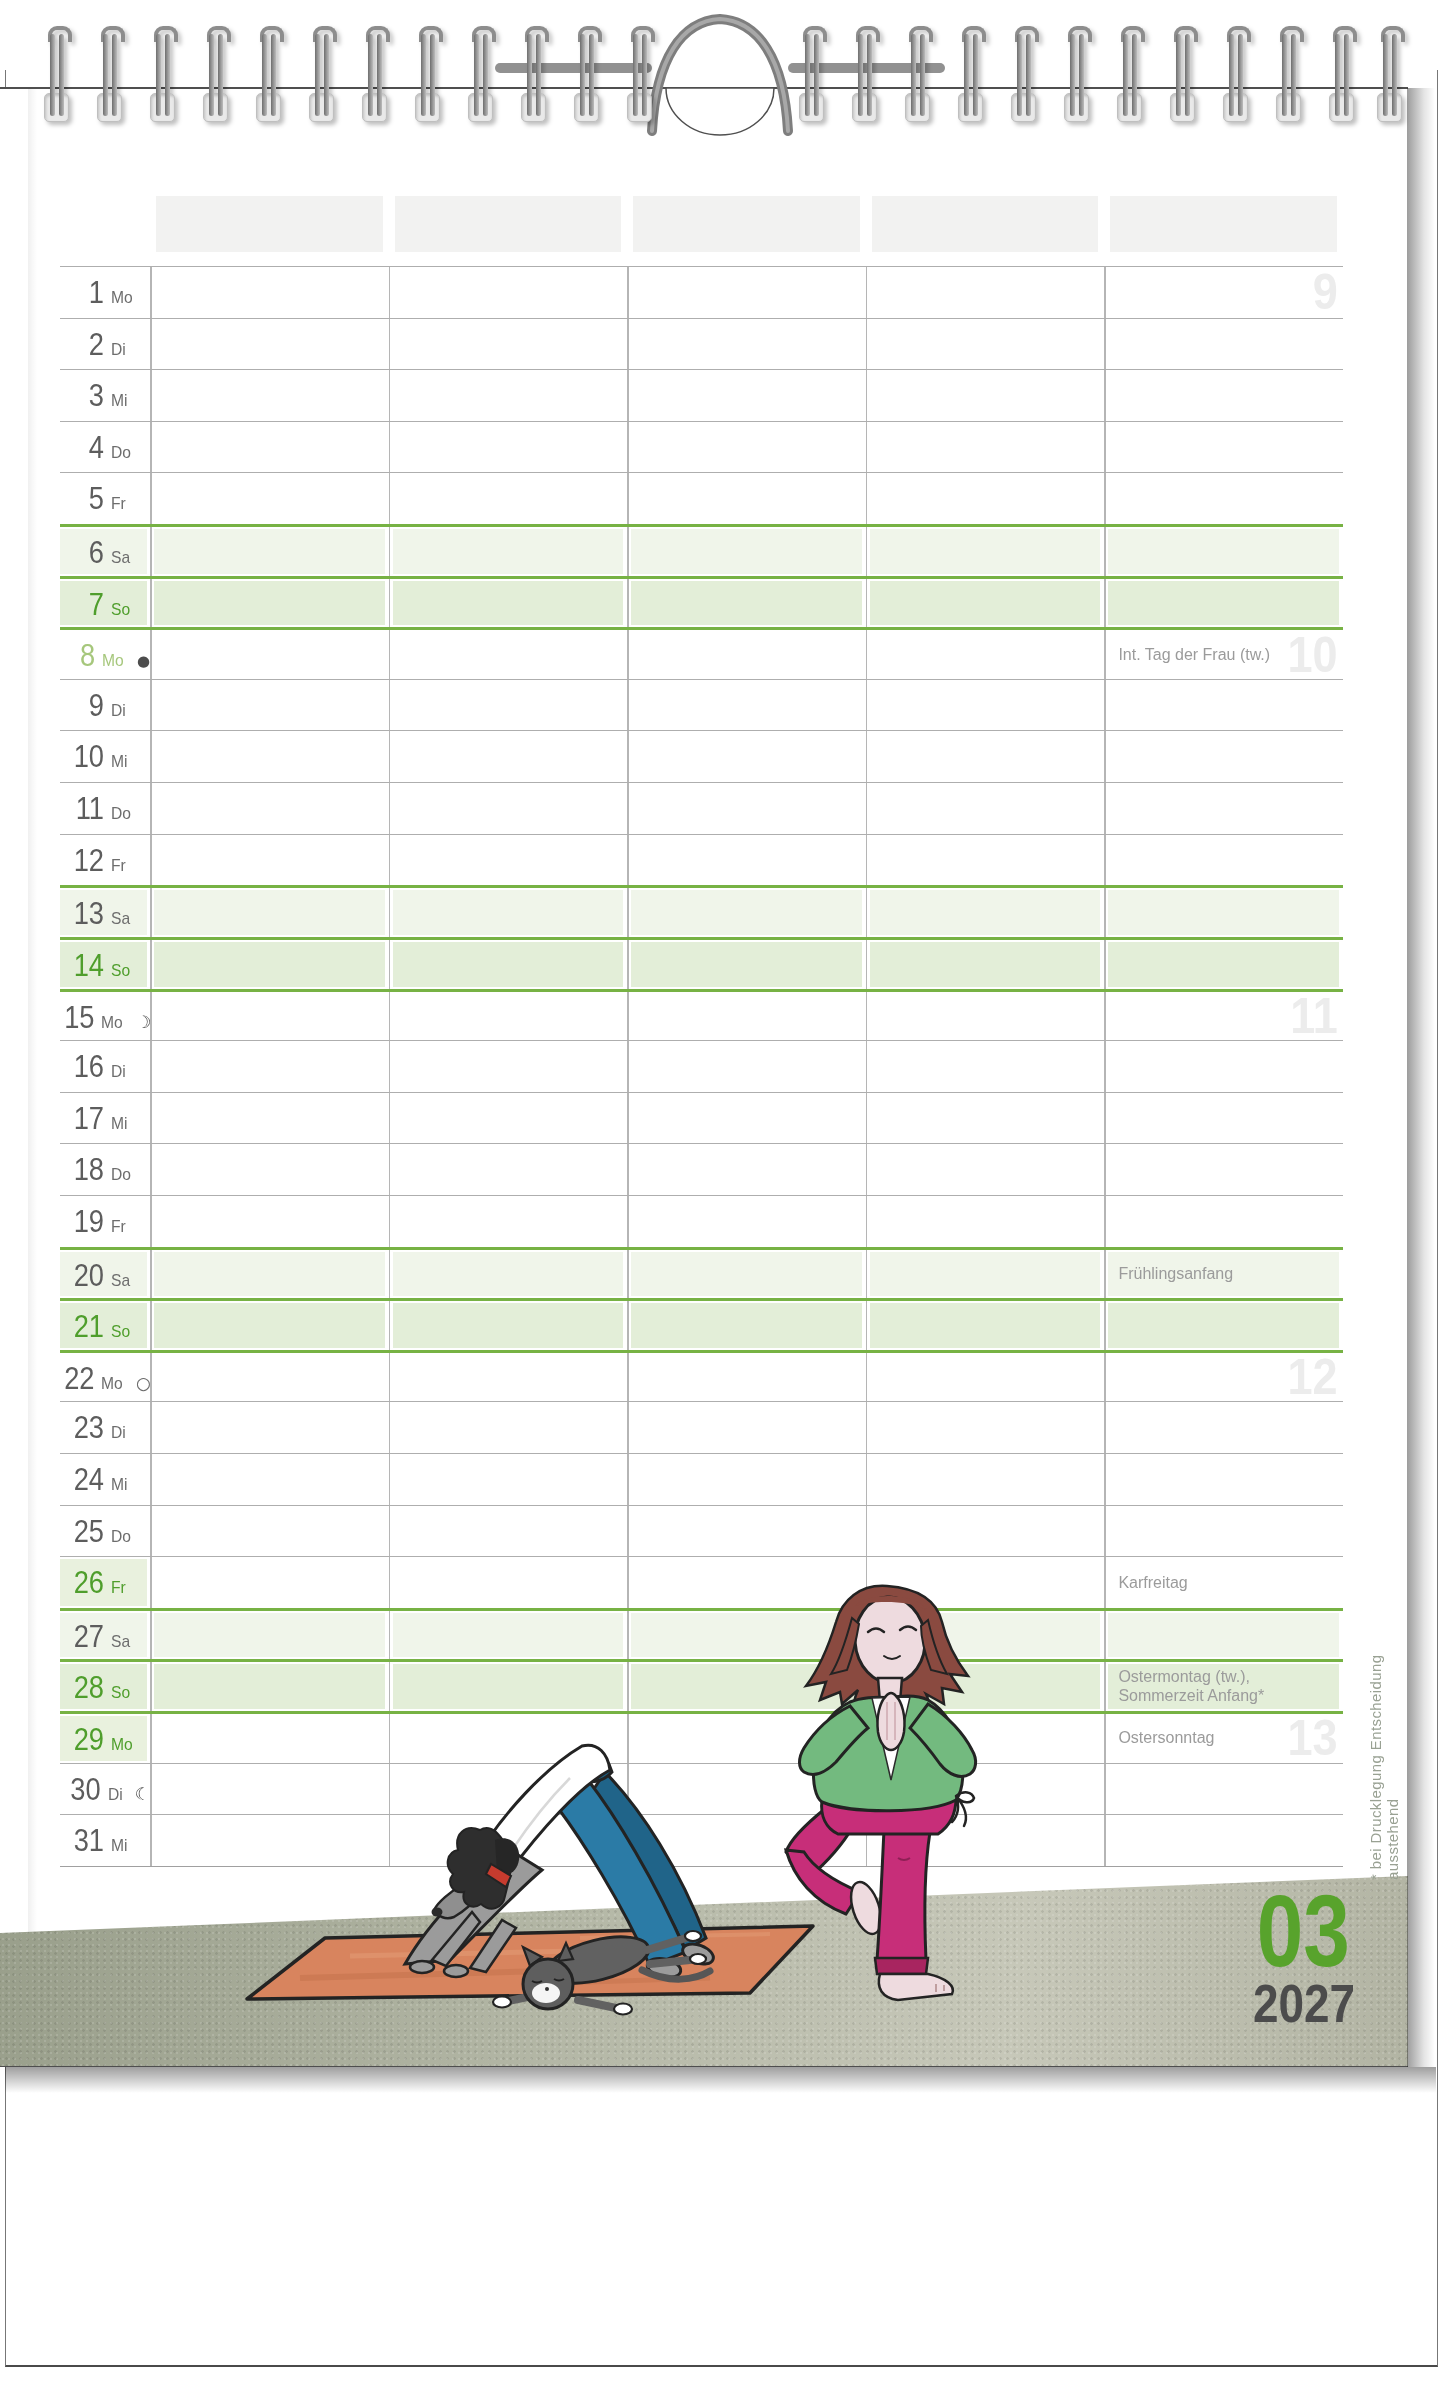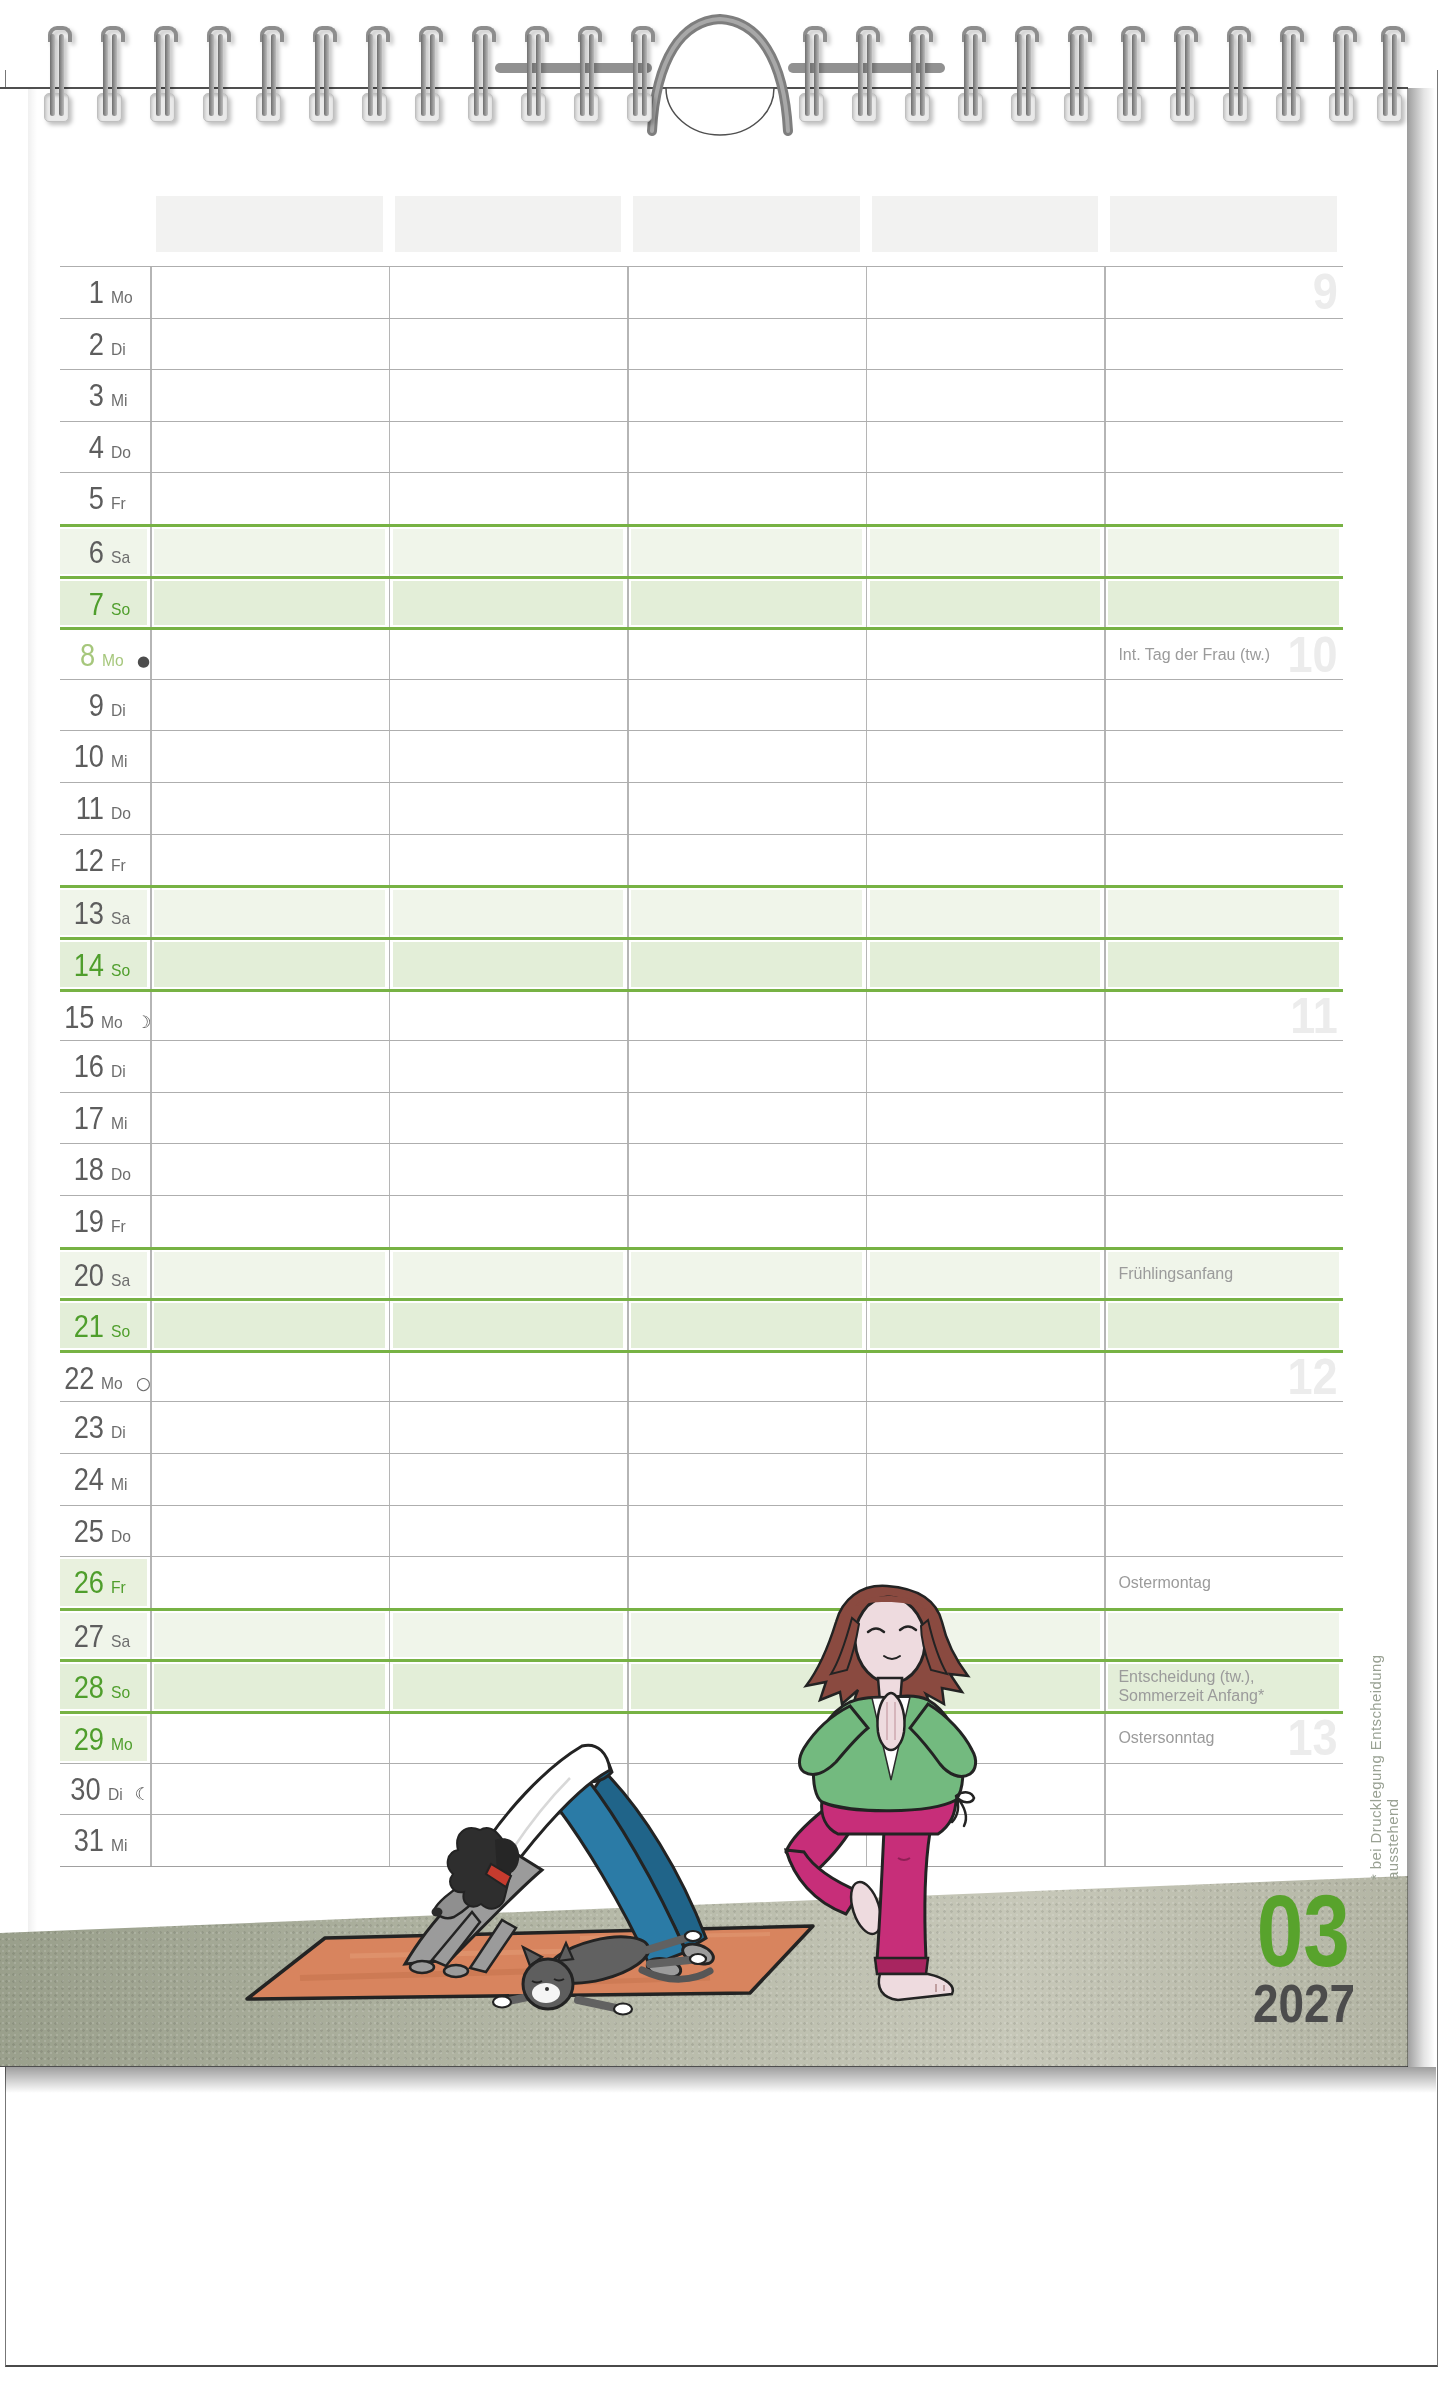--- a/index.html
+++ b/index.html
@@ -639,21 +639,21 @@
       <span class="num">26</span>
       <span class="wd">Fr</span>
 
     </div>
     <div class="cell"></div>
     <div class="cell"></div>
     <div class="cell"></div>
     <div class="cell"></div>
     <div class="cell last">
 
-      <span class="note">Ostermontag</span>
+      <span class="note">Karfreitag</span>
     </div>
   </div>
     <div class="row k-sat bt-green">
     <div class="lbl">
       <span class="num">27</span>
       <span class="wd">Sa</span>
 
     </div>
     <div class="cell"></div>
     <div class="cell"></div>
@@ -669,21 +669,21 @@
       <span class="num">28</span>
       <span class="wd">So</span>
 
     </div>
     <div class="cell"></div>
     <div class="cell"></div>
     <div class="cell"></div>
     <div class="cell"></div>
     <div class="cell last">
 
-      <span class="note">Entscheidung (tw.),
+      <span class="note">Ostermontag (tw.),
 Sommerzeit Anfang*</span>
     </div>
   </div>
     <div class="row k-holiday bt-green">
     <div class="lbl">
       <span class="num">29</span>
       <span class="wd">Mo</span>
 
     </div>
     <div class="cell"></div>

